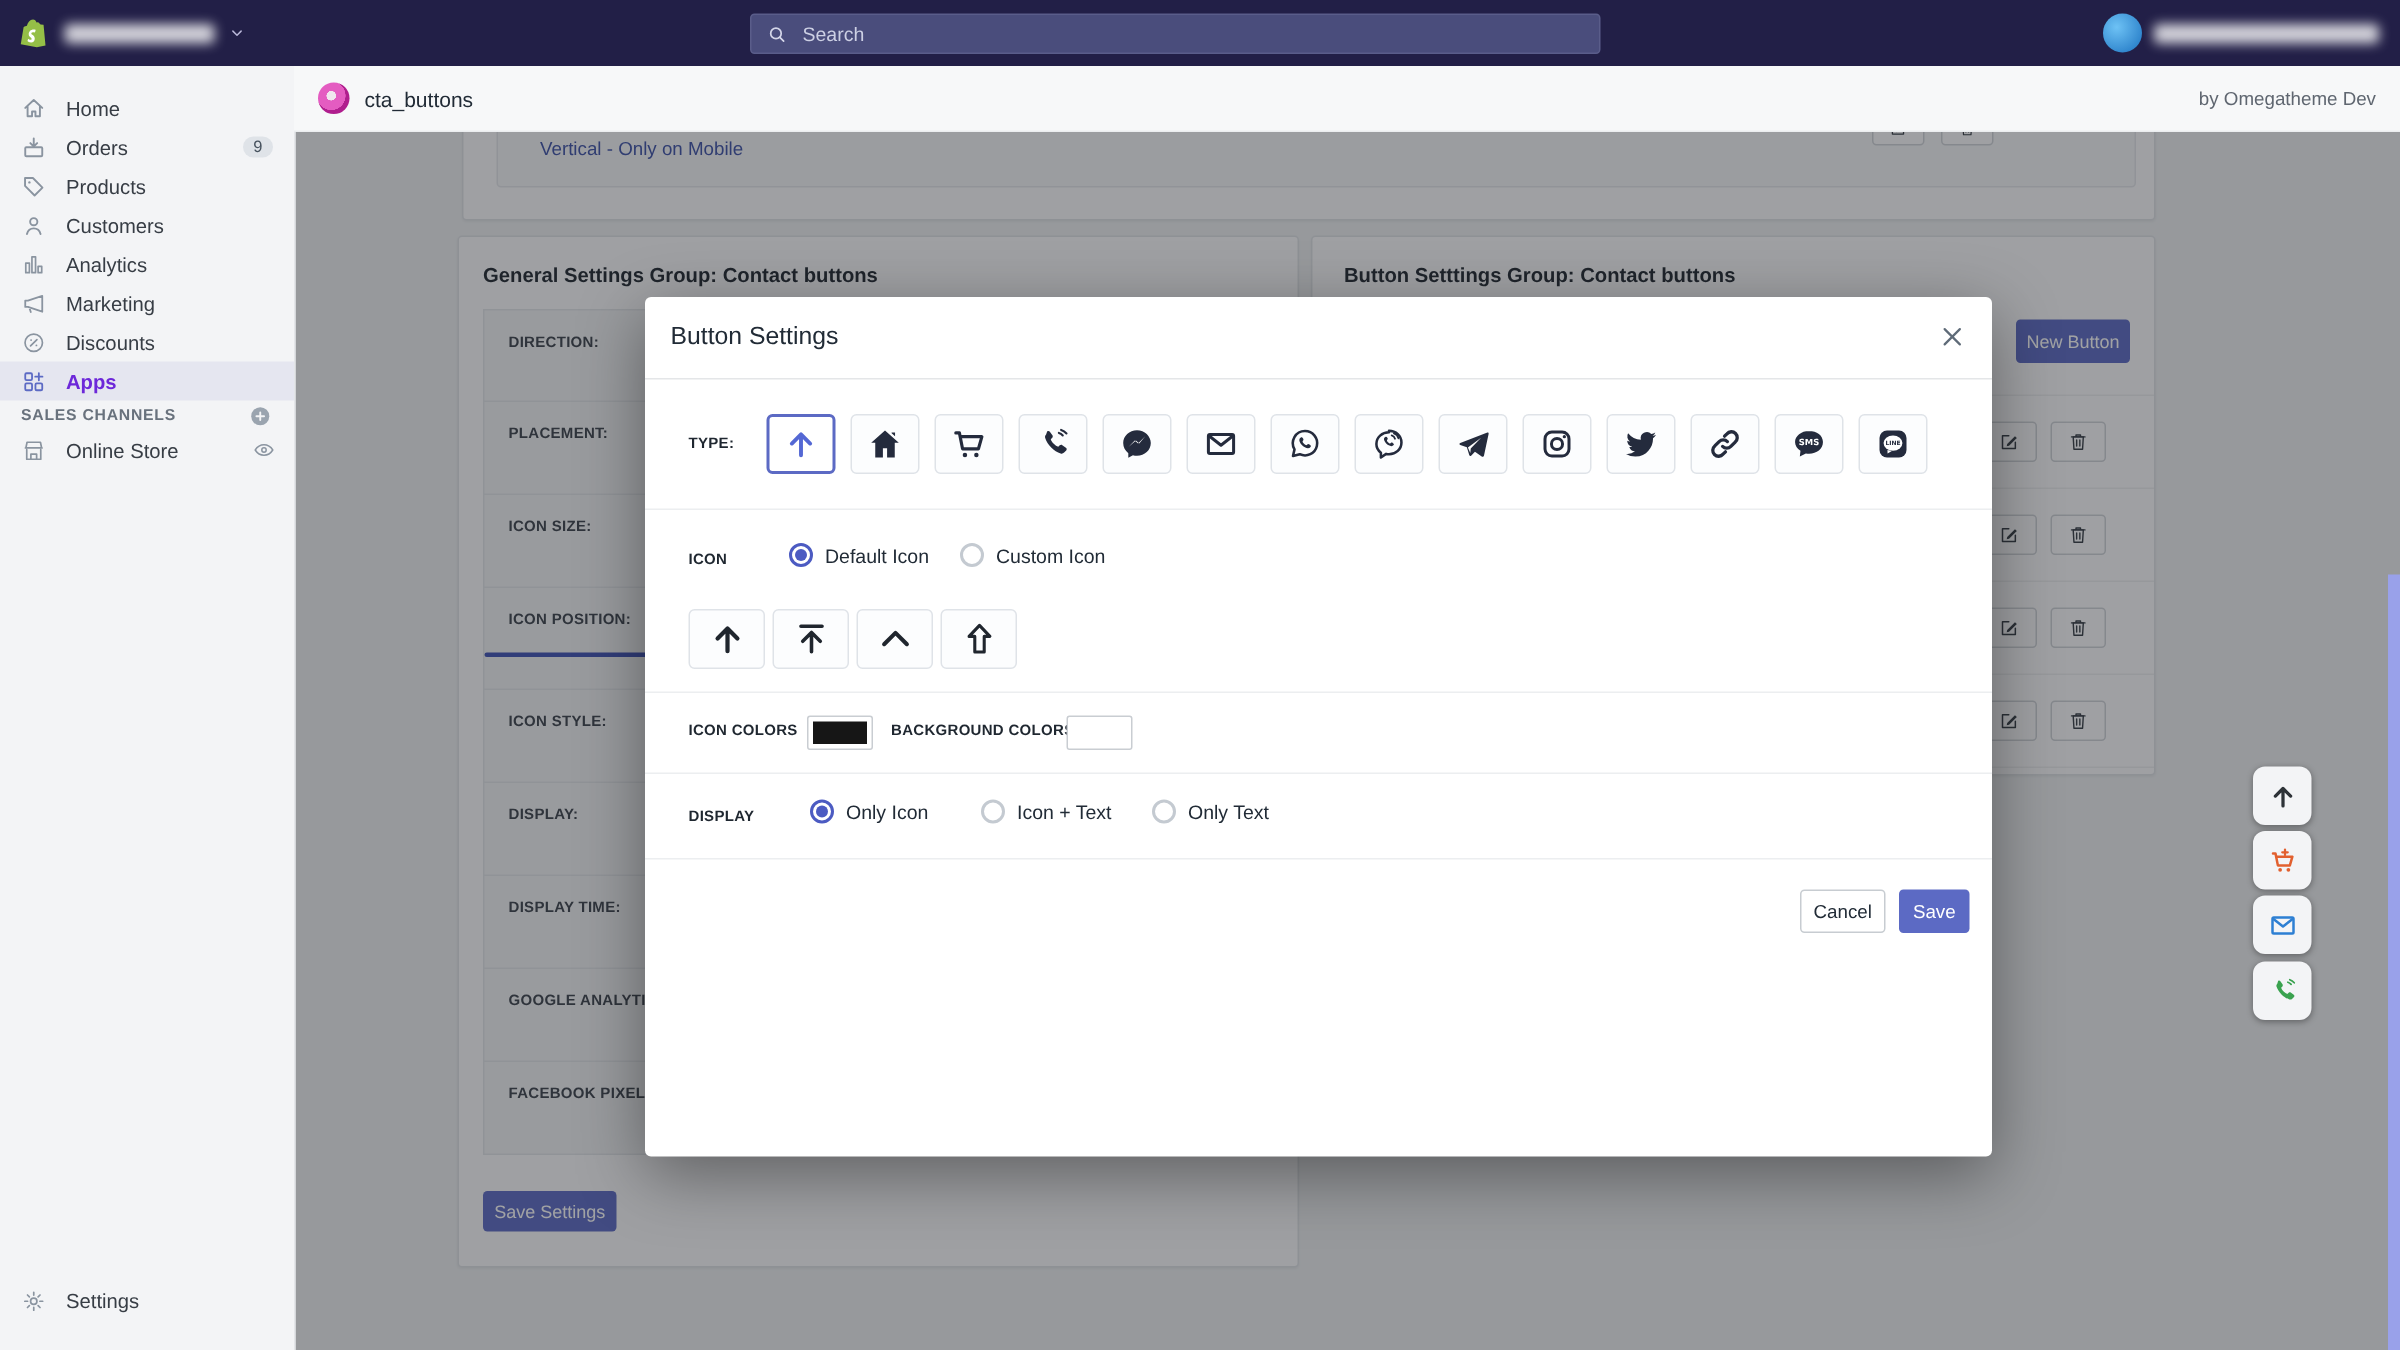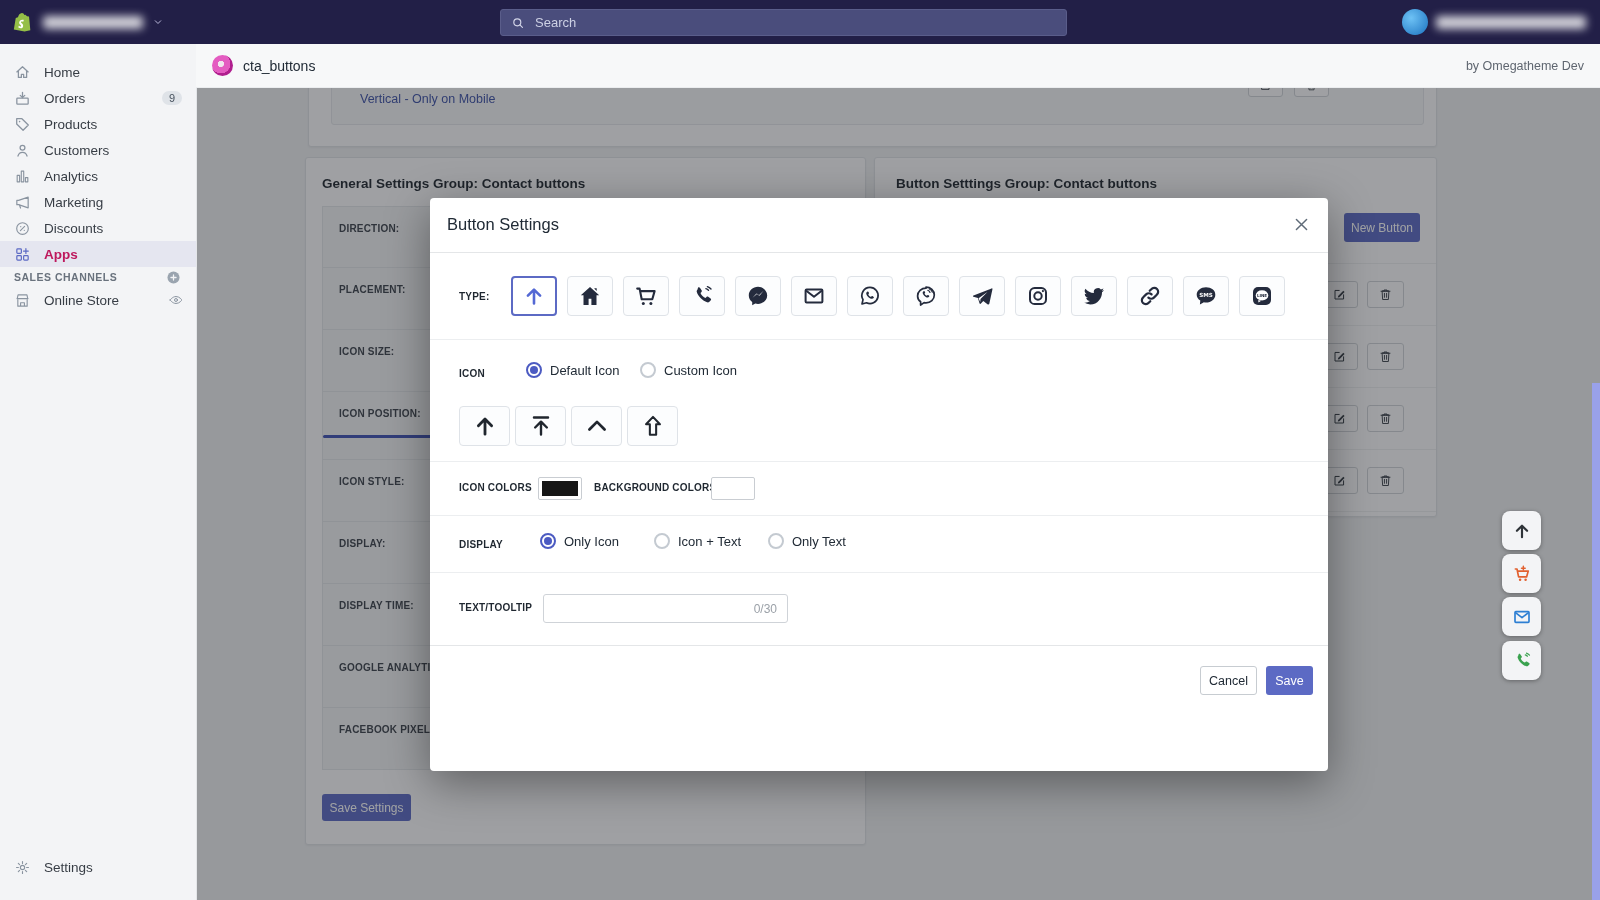--- a/index.html
+++ b/index.html
@@ -28,21 +28,21 @@
 
   
   .sidebar{position:absolute;left:0;top:44px;width:196px;bottom:0;background:#f3f4f6;z-index:15;
            border-right:1px solid #e4e6e9;}
   .side-nav{padding-top:15px;}
   .side-item{display:flex;align-items:center;gap:13px;height:26px;padding-left:14px;cursor:pointer;
              color:#373d45;font-size:13.5px;}
   .side-item .ic{width:17px;height:17px;color:#8a94a0;flex:none;}
   .side-item.active{background:#e5e6f0;}
   .side-item.active .ic{color:#5c6ac4;}
-  .side-item.active .side-label{color:#be185d;font-weight:bold;}
+  .side-item.active .side-label{color:#6d28d9;font-weight:bold;}
   .side-badge{margin-left:auto;margin-right:14px;background:#dfe3e8;color:#47525e;font-size:11px;
               border-radius:9px;padding:1px 7px;}
   .side-head{display:flex;align-items:center;height:20px;padding:0 14px;
              font-size:10.5px;font-weight:bold;color:#69727d;letter-spacing:.5px;}
   .side-head .ic{margin-left:auto;width:17px;height:17px;color:#9aa4af;cursor:pointer;}
   .side-item .eye{margin-left:auto;margin-right:12px;width:16px;height:16px;cursor:pointer;}
   .settings-item{position:absolute;bottom:20px;left:0;right:0;}
 
   
   .app-header{position:absolute;left:196px;top:44px;right:0;height:44px;background:#f7f8f9;z-index:15;
@@ -695,24 +695,18 @@
           <span class="radio"></span>
           <span>Icon + Text</span>
         </div>
         <div class="radio-opt">
           <span class="radio"></span>
           <span>Only Text</span>
         </div>
       </div>
   </div>
 
-  <div class="m-sec sec-tooltip">
-    <span class="mlabel">TEXT/TOOLTIP</span>
-    <div class="tt-input">
-      <span class="tt-counter">0/30</span>
-    </div>
-  </div>
 
   <div class="m-footer">
     <button class="btn-cancel">Cancel</button>
     <button class="btn-save">Save</button>
   </div>
 </div>
 
 </body></html>

